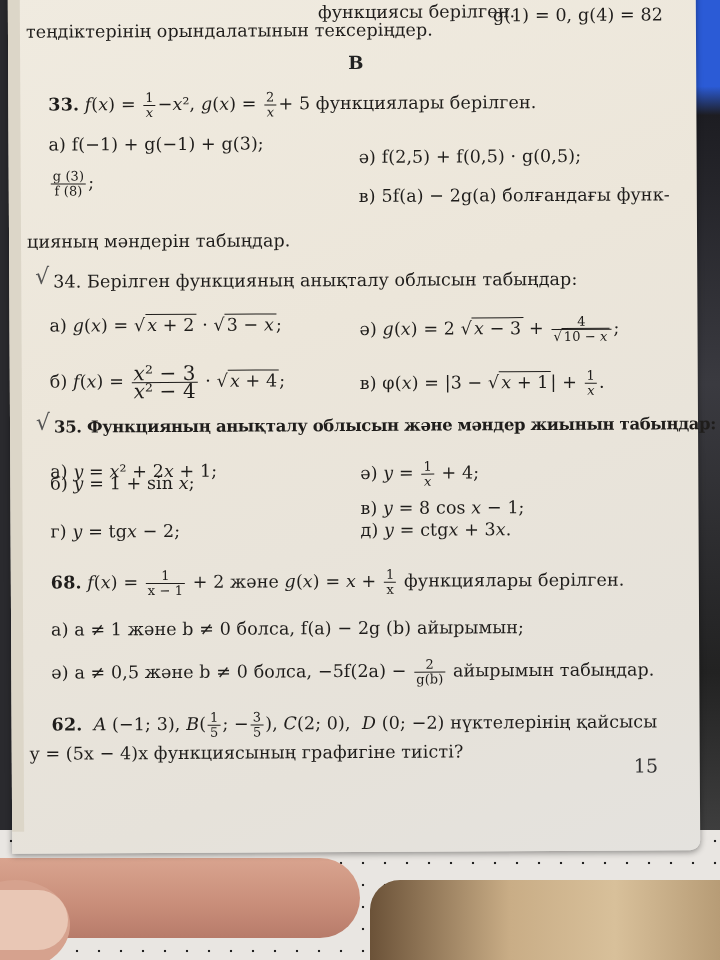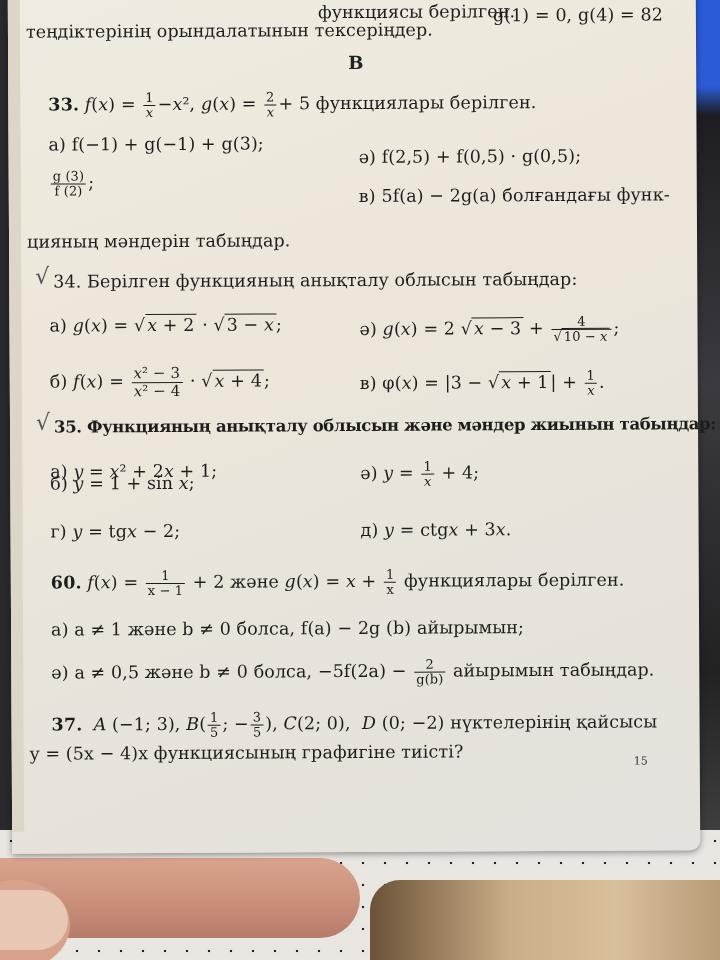--- a/index.html
+++ b/index.html
@@ -49,21 +49,21 @@
   }
   .txt { position: absolute; color: #1f1d1b; font-size: 17.5px; white-space: nowrap; letter-spacing: 0.1px; }
   .b { font-weight: bold; }
   i, .it { }
   .frac { display: inline-block; vertical-align: middle; text-align: center; font-size: 13px; line-height: 14px; margin: 0 2px; }
   .frac .n { display: block; border-bottom: 1px solid #1f1d1b; padding: 0 2px; }
   .frac .d { display: block; padding: 0 2px; }
   .sqrt { border-top: 1px solid #1f1d1b; padding: 0 2px; }
   .check { position: absolute; color: #555; font-size: 22px; font-family: "DejaVu Sans", sans-serif; }
   .section-letter { position: absolute; left: 340px; top: 62px; font-weight: bold; font-size: 18px; color: #222; }
-  .pagenum { position: absolute; left: 622px; top: 766px; font-size: 11px; color: #333; }
+  .pagenum { position: absolute; left: 622px; top: 766px; font-size: 19px; color: #333; }
 </style>
 </head>
 <body>
 
 <div class="bg-right"></div>
 <div class="bg-bottom"></div>
 <div class="cloth"></div>
 <div class="finger"></div>
 <div class="thumb"></div>
 <div class="nail"></div>
@@ -78,62 +78,63 @@
   <div class="section-letter">B</div>
 
   <div class="txt" style="left:40px; top:100px;">
     <span class="b">33.</span>
     <i>f</i>(<i>x</i>) = <span class="frac"><span class="n">1</span><span class="d"><i>x</i></span></span>−<i>x</i>², <i>g</i>(<i>x</i>) = <span class="frac"><span class="n">2</span><span class="d"><i>x</i></span></span>+ 5
     <span>функциялары берілген.</span>
   </div>
   <div class="txt" style="left:40px; top:143px;">а) f(−1) + g(−1) + g(3);</div>
   <div class="txt" style="left:350px; top:157px;">ә) f(2,5) + f(0,5) · g(0,5);</div>
   <div class="txt" style="left:40px; top:178px;">
-    <span class="frac"><span class="n">g (3)</span><span class="d">f (2)</span></span>;
+    <span class="frac"><span class="n">g (3)</span><span class="d">f (8)</span></span>;
   </div>
   <div class="txt" style="left:350px; top:196px;">в) 5f(a) − 2g(a) болғандағы функ-</div>
   <div class="txt" style="left:18px; top:240px;">цияның мәндерін табыңдар.</div>
 
   <div class="check" style="left:26px; top:272px;">√</div>
   <div class="txt" style="left:44px; top:280px;">34. Берілген  функцияның  анықталу  облысын  табыңдар:</div>
   <div class="txt" style="left:40px; top:324px;">
     а) <i>g</i>(<i>x</i>) = √<span class="sqrt"><i>x</i> + 2</span> · √<span class="sqrt">3 − <i>x</i></span>;
   </div>
   <div class="txt" style="left:350px; top:326px;">
     ә) <i>g</i>(<i>x</i>) = 2 √<span class="sqrt"><i>x</i> − 3</span> +
     <span class="frac"><span class="n">4</span><span class="d">√<span class="sqrt">10 − <i>x</i></span></span></span>;
   </div>
   <div class="txt" style="left:40px; top:374px;">
-    б) <i>f</i>(<i>x</i>) = <span class="frac" style="font-size:15px;line-height:17px;"><span class="n"><i>x</i>² − 3</span><span class="d"><i>x</i>² − 4</span></span> · √<span class="sqrt"><i>x</i> + 4</span>;
+    б) <i>f</i>(<i>x</i>) = <span class="frac" style="font-size:20px;line-height:17px;"><span class="n"><i>x</i>² − 3</span><span class="d"><i>x</i>² − 4</span></span> · √<span class="sqrt"><i>x</i> + 4</span>;
   </div>
   <div class="txt" style="left:350px; top:380px;">
     в) φ(<i>x</i>) = |3 − √<span class="sqrt"><i>x</i> + 1</span>| + <span class="frac"><span class="n">1</span><span class="d"><i>x</i></span></span>.
   </div>
 
   <div class="check" style="left:26px; top:418px;">√</div>
   <div class="txt b" style="left:44px; top:426px; font-size:16.5px; letter-spacing:-0.4px;">35. Функцияның анықталу облысын және мәндер жиынын табыңдар:</div>
   <div class="txt" style="left:40px; top:470px;">а) <i>y</i> = <i>x</i>² + 2<i>x</i> + 1;</div>
   <div class="txt" style="left:350px; top:470px;">ә) <i>y</i> = <span class="frac"><span class="n">1</span><span class="d"><i>x</i></span></span> + 4;</div>
   <div class="txt" style="left:40px; top:482px;">б) <i>y</i> = 1 + sin <i>x</i>;</div>
+  <div class="txt" style="left:350px; top:508px;">в) <i>y</i> = 8 cos <i>x</i> − 1;</div>
   <div class="txt" style="left:40px; top:530px;text-align:right;">г) <i>y</i> = tg<i>x</i> − 2;</div>
   <div class="txt" style="left:350px; top:530px;">д) <i>y</i> = ctg<i>x</i> + 3<i>x</i>.</div>
 
   <div class="txt" style="left:40px; top:578px;">
-    <span class="b">60.</span> <i>f</i>(<i>x</i>) =
+    <span class="b">68.</span> <i>f</i>(<i>x</i>) =
     <span class="frac"><span class="n">1</span><span class="d">x − 1</span></span>
     + 2 және <i>g</i>(<i>x</i>) = <i>x</i> +
     <span class="frac"><span class="n">1</span><span class="d">x</span></span>
     <span>функциялары берілген.</span>
   </div>
   <div class="txt" style="left:40px; top:628px;">а) a ≠ 1 және b ≠ 0 болса, f(a) − 2g (b) айырымын;</div>
   <div class="txt" style="left:40px; top:668px;">
     <span>ә) a ≠ 0,5 және b ≠ 0 болса,  −5f(2a) −</span>
     <span class="frac"><span class="n">2</span><span class="d">g(b)</span></span>
     <span>айырымын  табыңдар.</span>
   </div>
 
   <div class="txt" style="left:40px; top:720px;">
-    <span class="b">37.</span>&nbsp; <i>A</i> (−1; 3), <i>B</i>(<span class="frac"><span class="n">1</span><span class="d">5</span></span>; −<span class="frac"><span class="n">3</span><span class="d">5</span></span>), <i>C</i>(2; 0), &nbsp;<i>D</i> (0; −2) нүктелерінің қайсысы
+    <span class="b">62.</span>&nbsp; <i>A</i> (−1; 3), <i>B</i>(<span class="frac"><span class="n">1</span><span class="d">5</span></span>; −<span class="frac"><span class="n">3</span><span class="d">5</span></span>), <i>C</i>(2; 0), &nbsp;<i>D</i> (0; −2) нүктелерінің қайсысы
   </div>
   <div class="txt" style="left:18px; top:752px;">y = (5x − 4)x функциясының графигіне тиісті?</div>
 
   <div class="pagenum">15</div>
 </div>
 
 </body></html>

